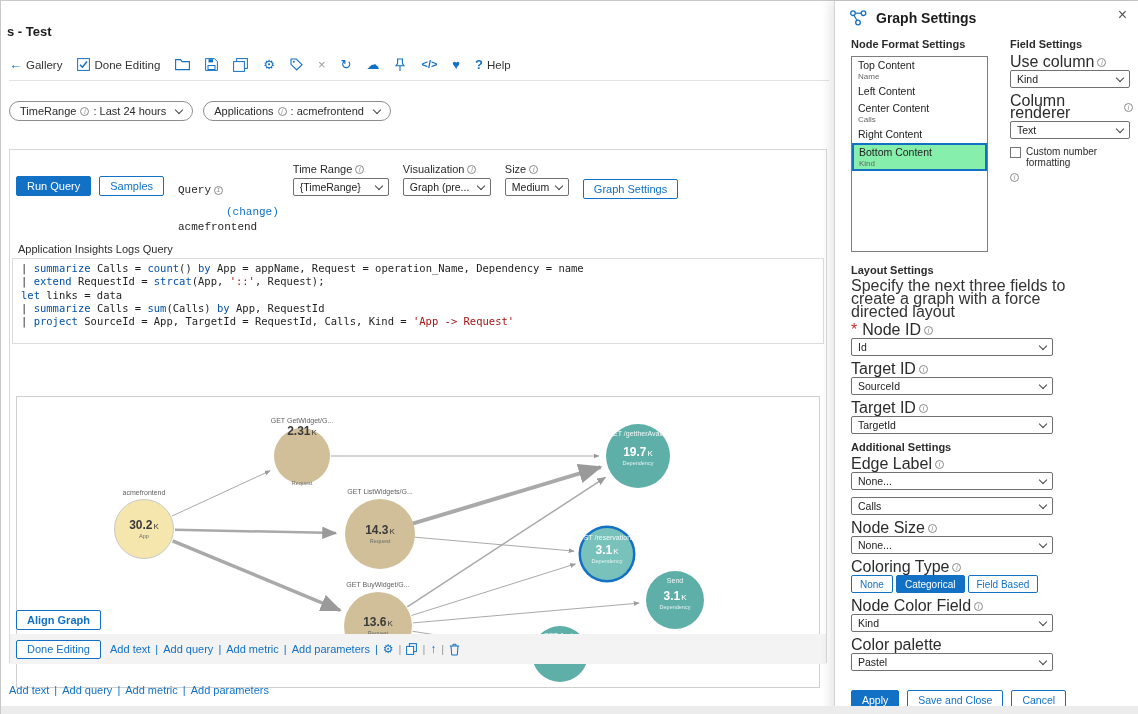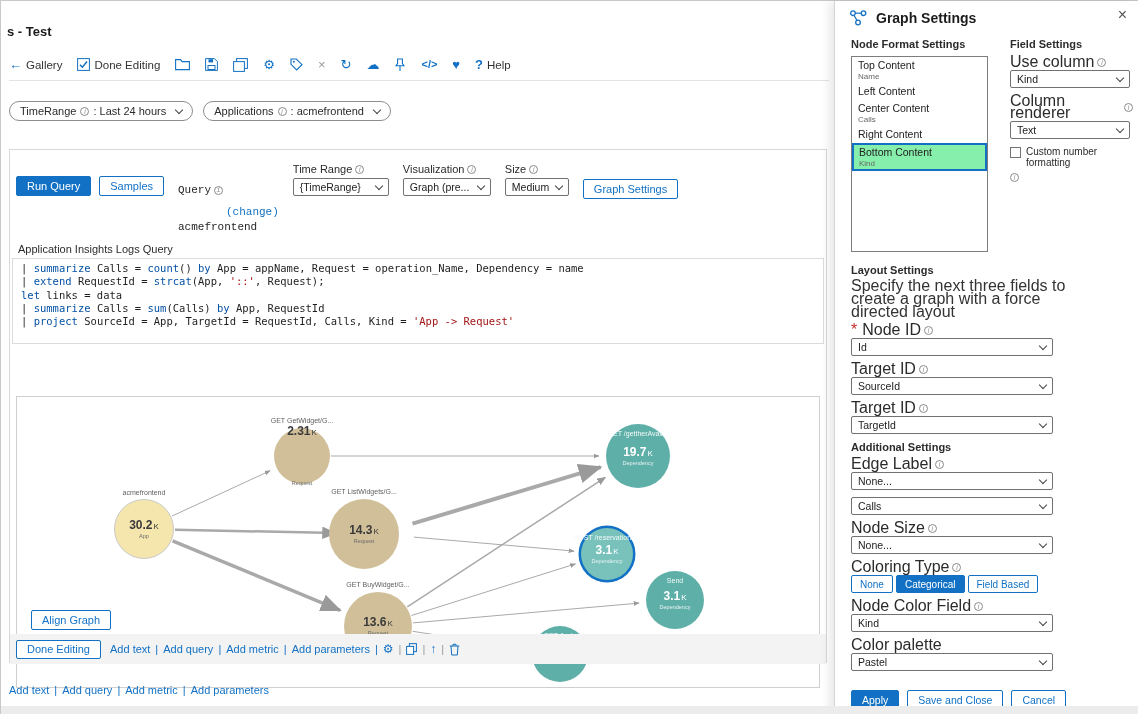--- a/index.html
+++ b/index.html
@@ -52,21 +52,21 @@
   .gnode.dep { background:#5fafa9; }
   .gnode.selected { background:#79c2bc; box-shadow:0 0 0 2.5px #1271c4; }
   .gname { position:absolute; top:-11px; left:50%; transform:translateX(-50%); white-space:nowrap; font-size:7px; color:#5f5f5f; }
   .gnode.dep .gname { top:6px; color:#f2faf9; }
   .gval { font-size:12px; font-weight:bold; color:#3a3a3a; line-height:13px; }
   .gnode.dep .gval { color:#fff; }
   .gunit { font-size:8px; font-weight:normal; margin-left:1px; }
   .gkind { font-size:5.5px; color:#6b6b6b; line-height:7px; }
   .gnode.dep .gkind { color:#e8f3f2; }
 
-  .align-btn { position:absolute; left:21px; top:460px; }
+  .align-btn { position:absolute; left:6px; top:460px;font-weight:bold; }
   .donebar { position:absolute; left:0; top:484px; width:816px; height:30px; background:#f3f3f3; display:flex; align-items:center; gap:9px; padding-left:6px; font-size:11px; }
   .linkset { display:flex; align-items:center; gap:5px; font-size:11px; }
   .lnk { color:#1271c4; cursor:pointer; white-space:nowrap; }
   .sep { color:#1271c4; }
   .sep-gray { color:#9a9a9a; }
   .bottom-links { position:absolute; left:8px; top:683px; }
   .bottom-strip { position:absolute; left:0; top:705px; width:1138px; height:9px; background:#ececec; z-index:6; }
 
   
   .ii { display:inline-block; width:9px; height:9px; border:1px solid #8a8a8a; border-radius:50%; font-size:6.5px; line-height:8px; text-align:center; color:#8a8a8a; flex:none; }
@@ -260,21 +260,21 @@
         <div class="gnode app" style="left: 97px; top: 102px; width: 60px; height: 60px;">
               <div class="gname">acmefrontend</div>
               <div class="gval">30.2<span class="gunit">K</span></div>
               <div class="gkind">App</div>
             </div>
             <div class="gnode request" style="left: 257px; top: 31px; width: 56px; height: 56px; gap: 41px;">
               <div class="gname">GET GetWidget/G...</div>
               <div class="gval">2.31<span class="gunit">K</span></div>
               <div class="gkind">Request</div>
             </div>
-            <div class="gnode request" style="left: 312px; top: 102px; width: 70px; height: 70px;">
+            <div class="gnode request" style="left: 328px; top: 102px; width: 70px; height: 70px;">
               <div class="gname">GET ListWidgets/G...</div>
               <div class="gval">14.3<span class="gunit">K</span></div>
               <div class="gkind">Request</div>
             </div>
             <div class="gnode request" style="left: 327px; top: 195px; width: 68px; height: 68px;">
               <div class="gname">GET BuyWidget/G...</div>
               <div class="gval">13.6<span class="gunit">K</span></div>
               <div class="gkind">Request</div>
             </div>
             <div class="gnode dep" style="left: 589px; top: 27px; width: 64px; height: 64px;">

